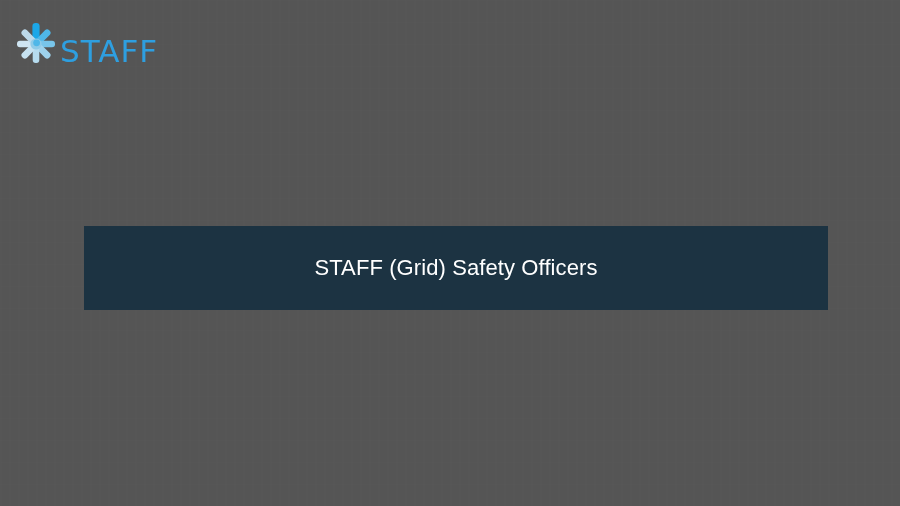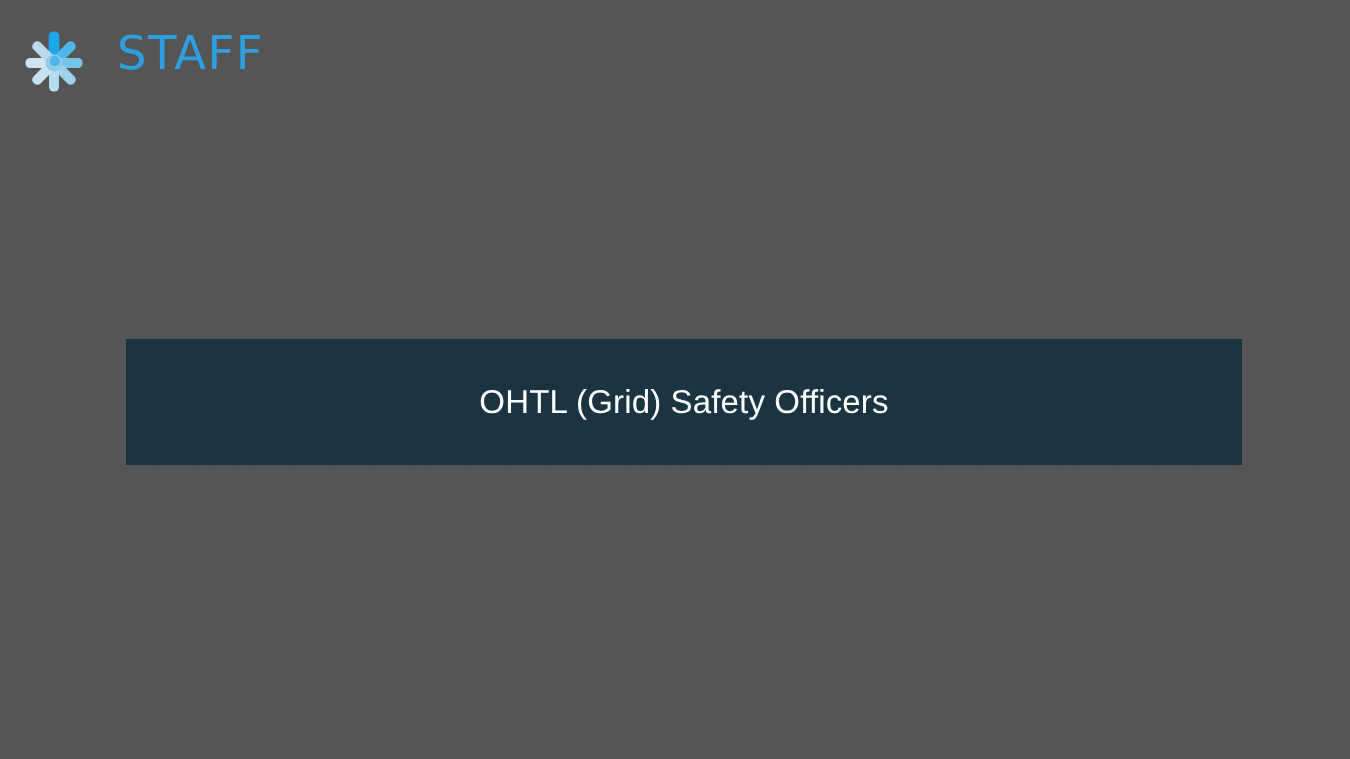--- a/index.html
+++ b/index.html
@@ -45,22 +45,22 @@
     opacity: 0.55;
   }
 
   
   #logo {
     position: absolute;
     left: 14px;
     top: 20px;
     height: 46px;
     display: flex;
-    align-items: flex-start;
-    gap: 20px;
+    align-items: flex-end;
+    gap: 2px;
   }
 
   #logo-mark {
     width: 44px;
     height: 44px;
     display: block;
     flex: 0 0 auto;
   }
 
   #logo-wordmark {
@@ -161,16 +161,16 @@
       </g>
     </svg>
 
     <div id="logo-wordmark">
       <span class="logo-word-staff">STAFF</span>
     </div>
 
   </div>
 
   <div id="title-banner">
-    <div id="title-text">OHTL (Grid) Safety Officers</div>
+    <div id="title-text">STAFF (Grid) Safety Officers</div>
   </div>
 
 </div>
 
 </body></html>

